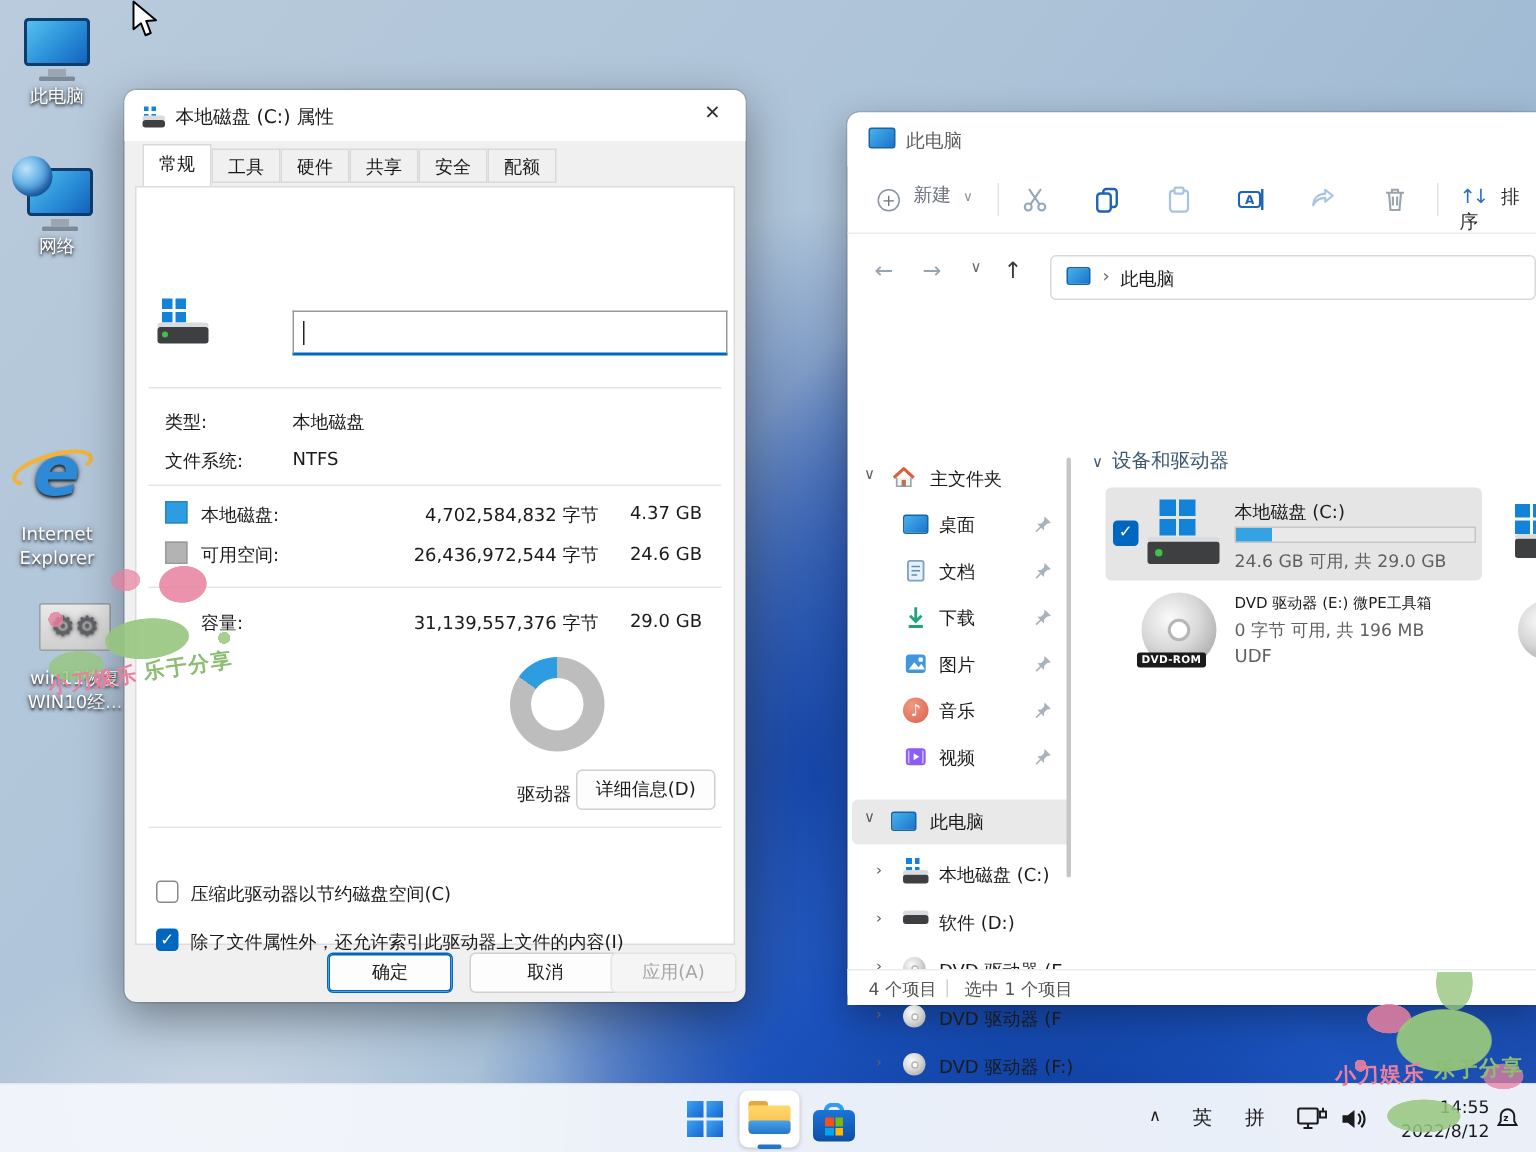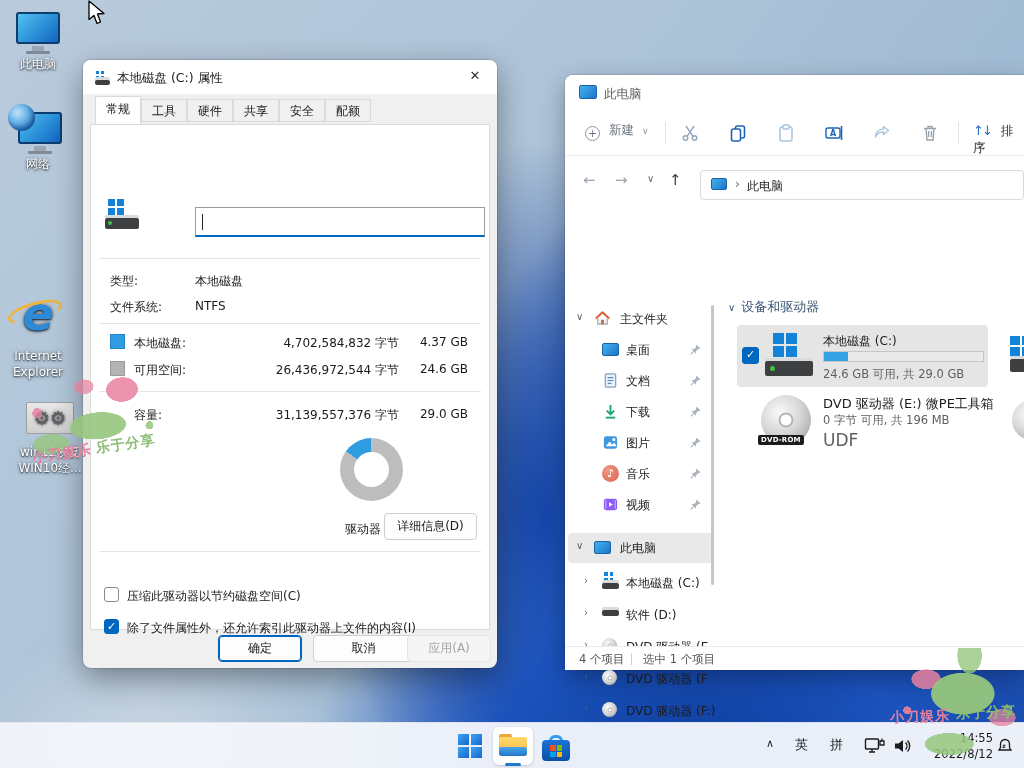--- a/index.html
+++ b/index.html
@@ -374,23 +374,23 @@
           <div class="fill" style="width: 15%;"></div>
         </div>
         <div class="abs" style="left:86px;top:42px;font-size:11.5px;color:#5f5f5f;">24.6 GB 可用, 共 29.0 GB</div>
       </div>
 
       <div class="tile" style="top:183px;height:58px;">
         <div class="disc abs" style="left:24px;top:4px;width:50px;height:50px;">
           <div class="hole"></div>
           <div class="band">DVD-ROM</div>
         </div>
-        <div class="abs" style="left:86px;top:4px;font-size:13px;white-space:nowrap;">DVD 驱动器 (E:) 微PE工具箱</div>
+        <div class="abs" style="left:86px;top:4px;font-size:10px;white-space:nowrap;">DVD 驱动器 (E:) 微PE工具箱</div>
         <div class="abs" style="left:86px;top:22px;font-size:11.5px;color:#5f5f5f;white-space:nowrap;">0 字节 可用, 共 196 MB</div>
-        <div class="abs" style="left:86px;top:39px;font-size:17px;color:#5f5f5f;">UDF</div>
+        <div class="abs" style="left:86px;top:39px;font-size:12px;color:#5f5f5f;">UDF</div>
       </div>
 
       <div class="abs" style="left:445px;top:128px;width:14px;height:36px;overflow:hidden;">
         <div class="winlogo" style="width:22px;height:20px;">
             <i></i>
             <i></i>
             <i></i>
             <i></i>
           </div>
         <div class="drive-body" style="width:40px;height:13px;margin-top:3px;"></div>

